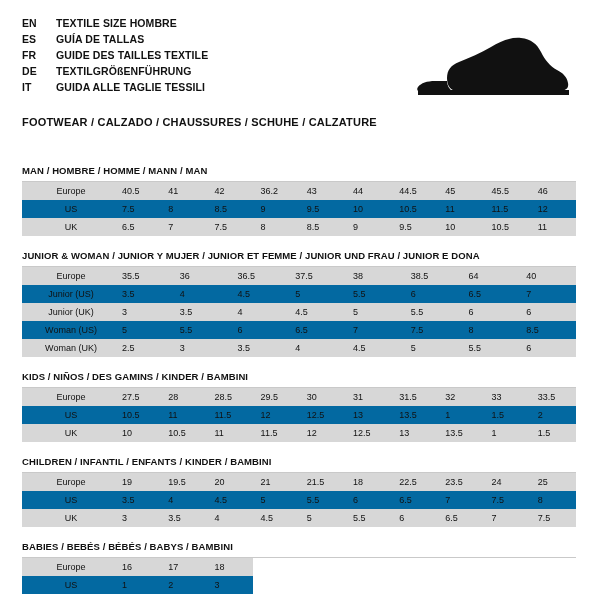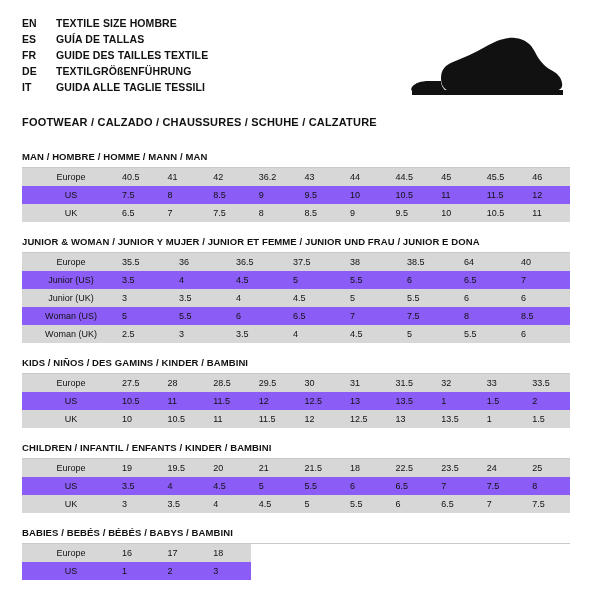--- a/index.html
+++ b/index.html
@@ -12,21 +12,21 @@
     height: 600px;
     font-family: "Liberation Sans", sans-serif;
     color: #111111;
     overflow: hidden;
   }
   .page {
     position: relative;
     width: 600px;
     height: 600px;
     box-sizing: border-box;
-    padding: 16px 30px 0 22px;
+    padding: 16px 24px 0 22px;
   }
 
   
   .header {
     position: relative;
     height: 100px;
   }
   .lang-table {
     border-collapse: collapse;
     font-size: 10.5px;
@@ -56,21 +56,21 @@
   .footwear-title {
     font-size: 11px;
     font-weight: bold;
     letter-spacing: 0.2px;
   }
 
   
   .section {
     margin-top: 14px;
   }
-  .section.first { margin-top: 23px; }
+  .section.first { margin-top: 37px; }
 
   .section-title {
     font-size: 9.5px;
     font-weight: bold;
     letter-spacing: 0.1px;
     padding-bottom: 5px;
   }
   .divider {
     height: 1px;
     background: #c9c9c9;
@@ -85,21 +85,21 @@
   table.size td {
     padding: 3px 0 3px 8px;
     height: 12px;
     color: #111;
     white-space: nowrap;
   }
   table.size tr.shaded td {
     background: #d7d7d7;
   }
   table.size tr.white td {
-    background: #8b5cf6;
+    background: #0369a1;
   }
   table.size td.rowlabel {
     width: 86px;
     padding-left: 6px;
     text-align: center;
   }
   
   .filler { background: #ffffff !important; }
 </style>
 </head>

